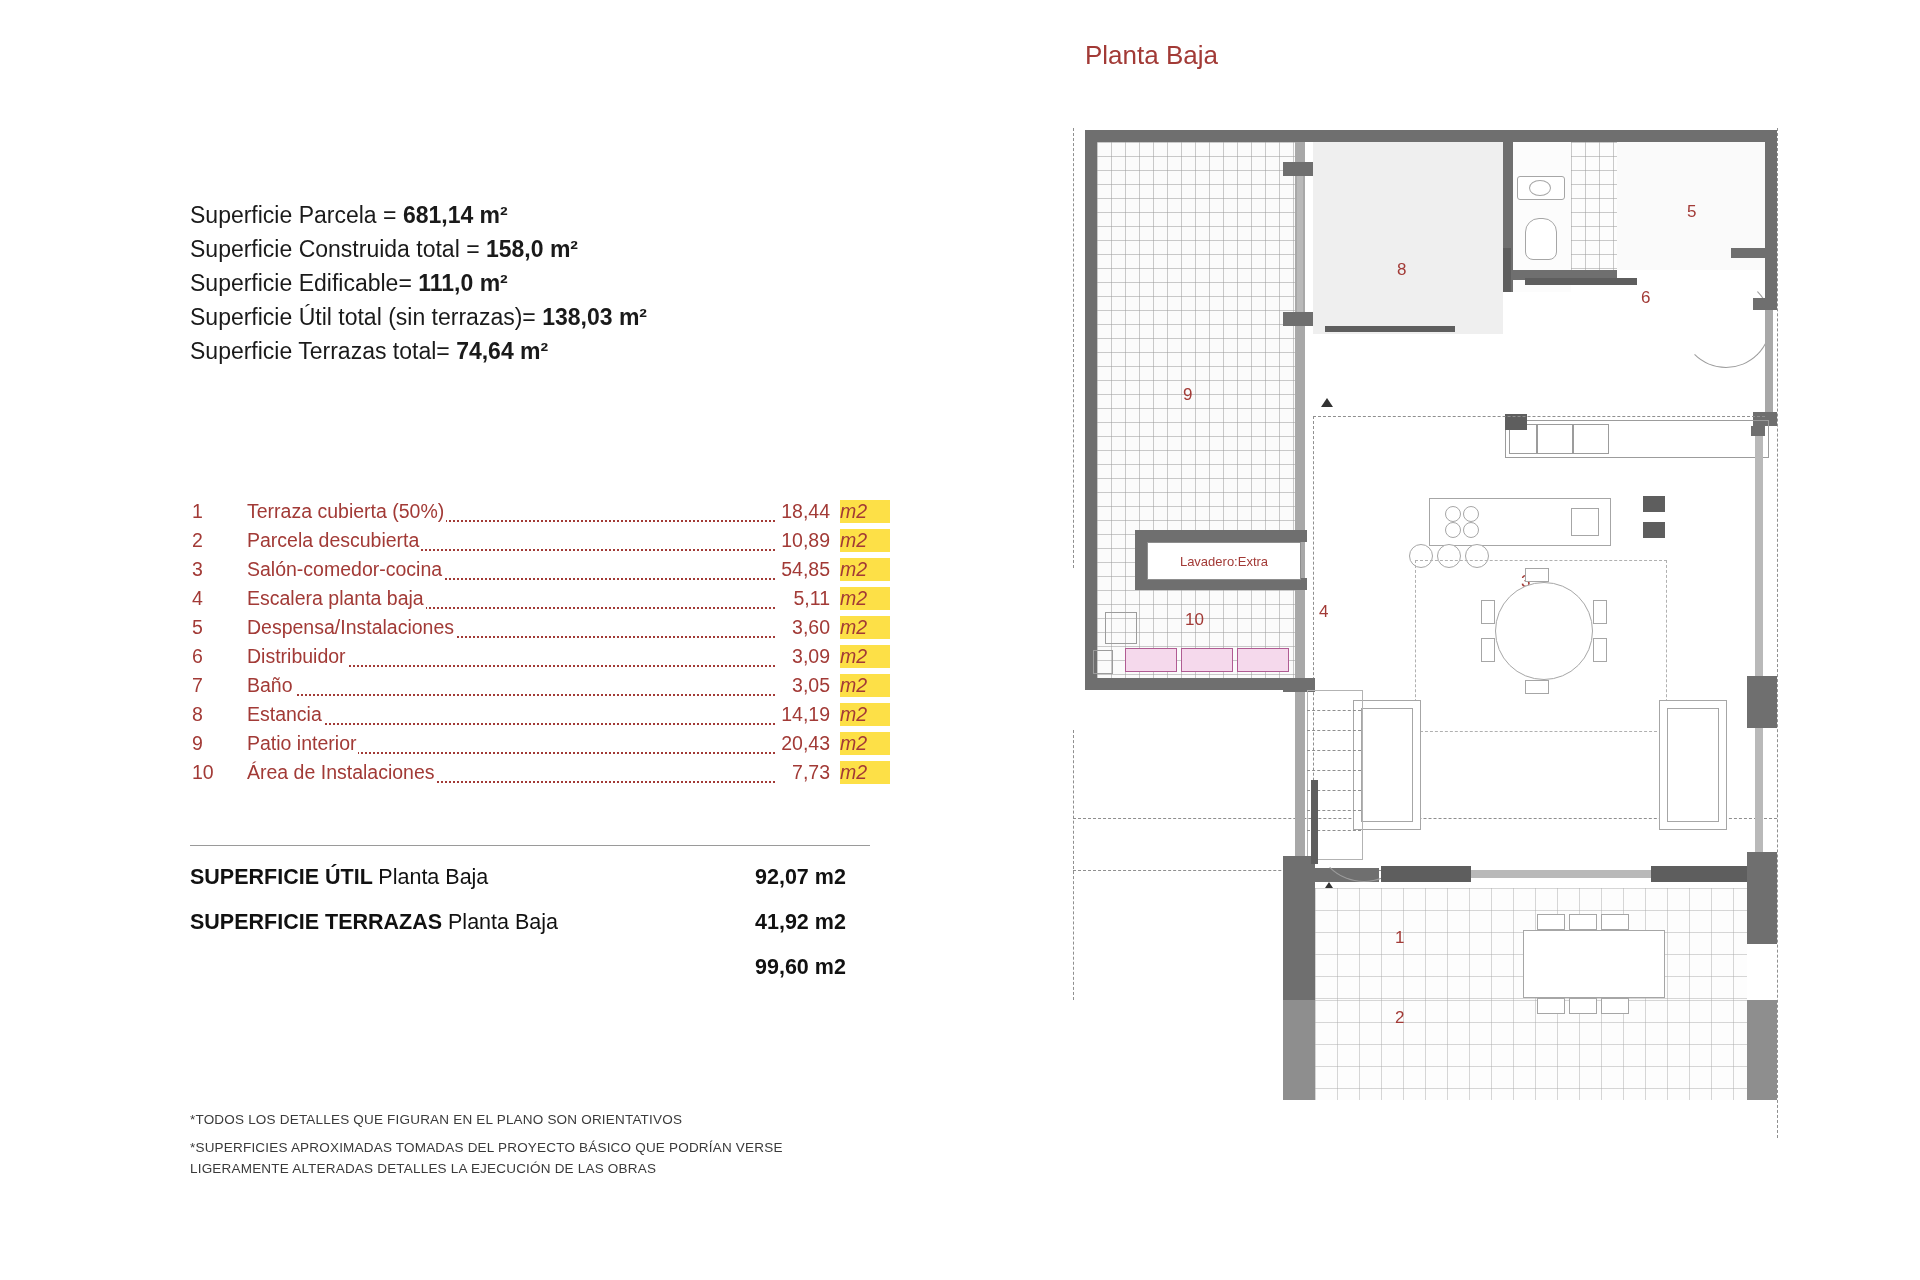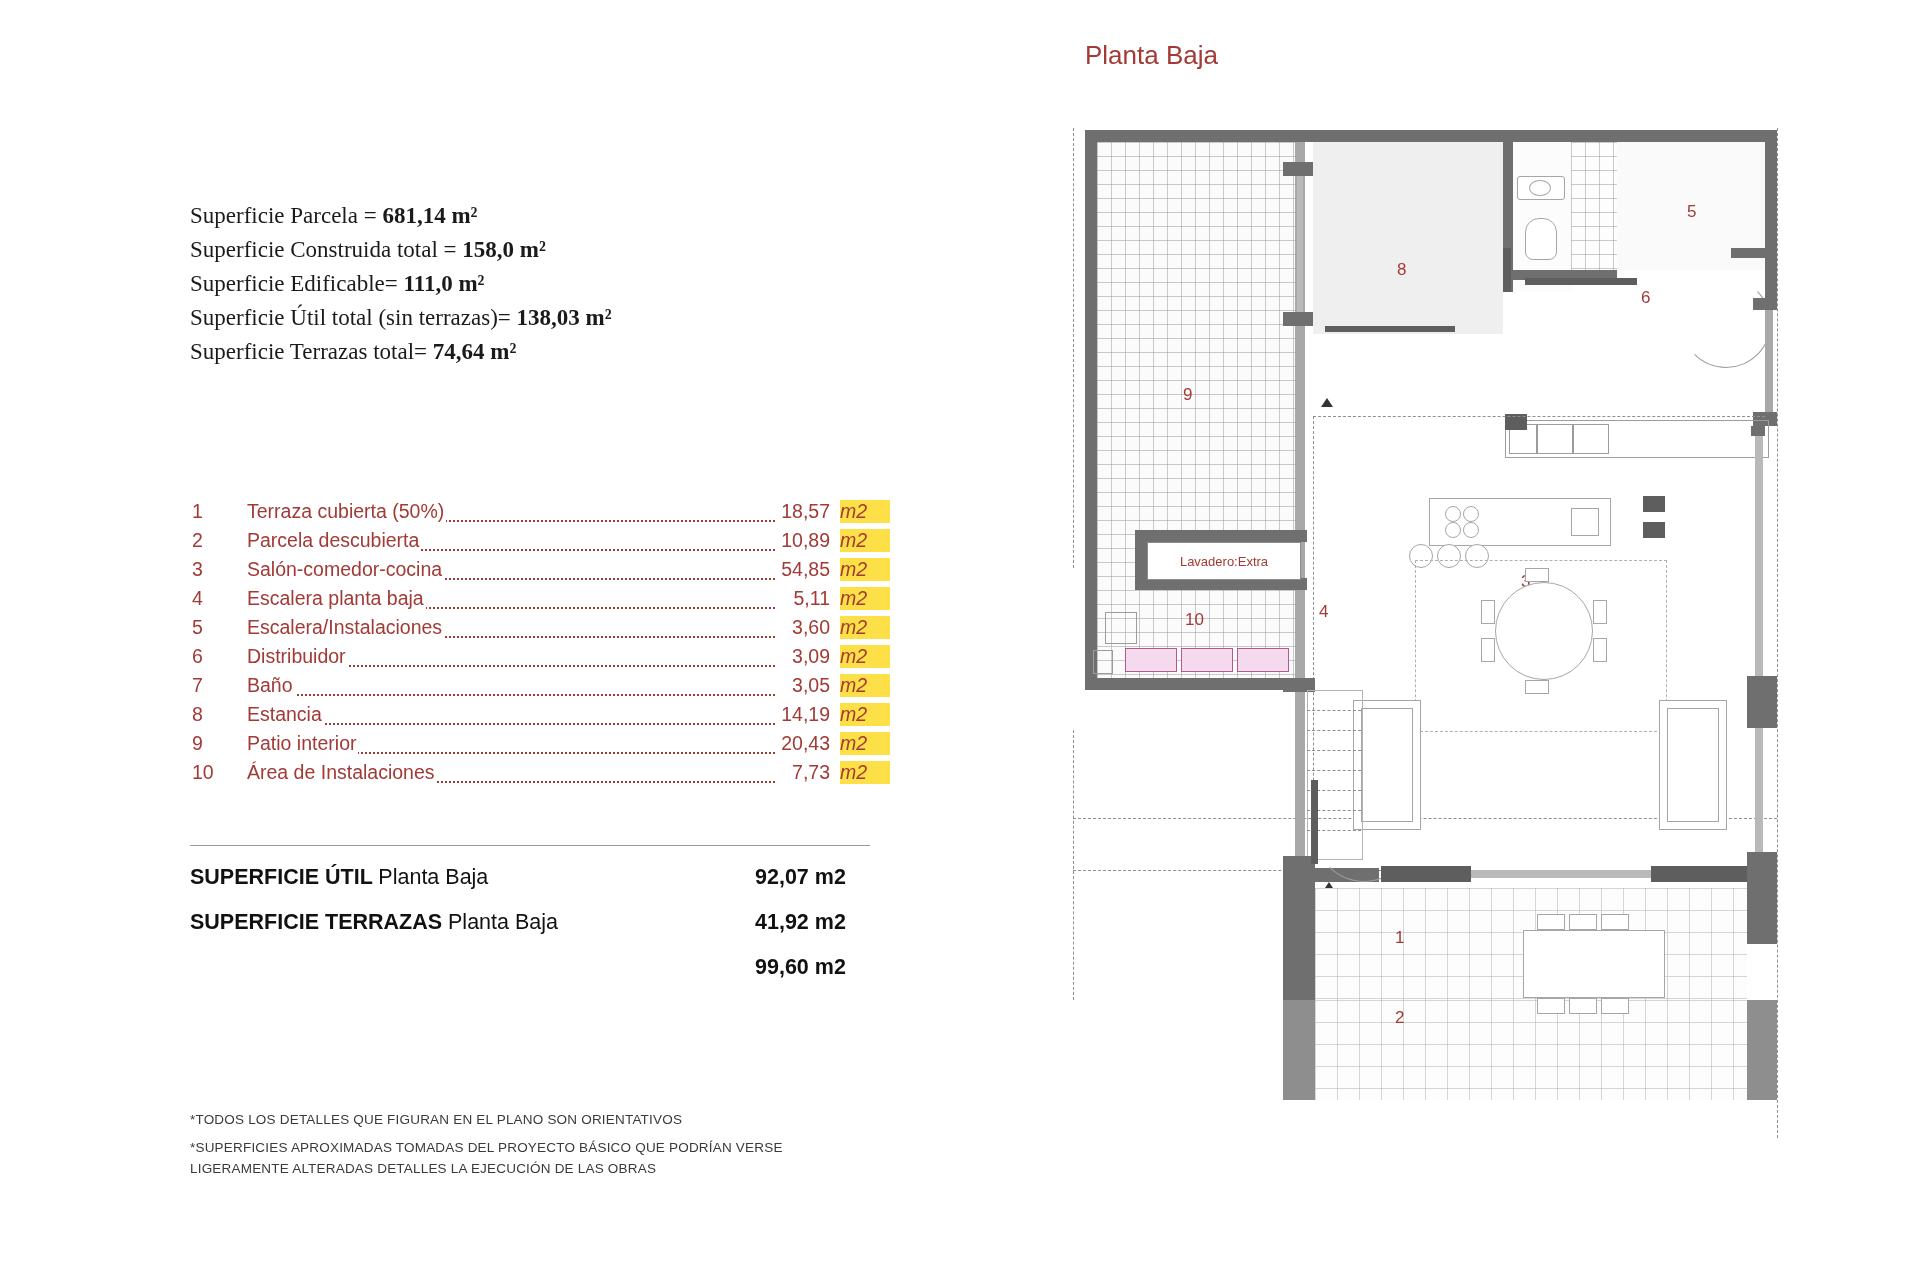--- a/index.html
+++ b/index.html
@@ -6,21 +6,21 @@
   body{
     width:1920px;height:1280px;
     background:#ffffff;
     font-family:"Liberation Sans", sans-serif;
     position:relative;
     overflow:hidden;
   }
   .page{position:absolute;inset:0;}
 
   
-  .left{position:absolute;left:190px;top:200px;width:720px;font-family:Liberation Serif, serif;}
+  .left{position:absolute;left:190px;top:200px;width:720px;}
 
   .summary{font-size:23px;color:#1a1a1a;line-height:1.35;}
   .summary .row{white-space:nowrap;margin-bottom:3px;}
   .summary .row b{font-weight:bold;}
 
   .legend{position:absolute;left:190px;top:500px;width:700px;font-size:19.5px;color:#a23a36;}
   .legend .lrow{position:relative;height:29px;white-space:nowrap;}
   .legend .num{position:absolute;left:0;width:40px;text-align:left;}
   .legend .nm{position:absolute;left:55px;}
   .legend .dots{position:absolute;left:55px;right:115px;bottom:7px;border-bottom:2px dotted #a23a36;z-index:0;}
@@ -90,21 +90,21 @@
       <div class="row"><span>Superficie Útil total (sin terrazas)= </span><b>138,03 m²</b></div>
       <div class="row"><span>Superficie Terrazas total= </span><b>74,64 m²</b></div>
     </div>
   </div>
 
   <div class="legend">
     <div class="lrow">
       <span class="dots"></span>
       <span class="num">1</span>
       <span class="nm">Terraza  cubierta (50%)</span>
-      <span class="val">18,57</span>
+      <span class="val">18,44</span>
       <span class="unit">m2</span>
     </div>
     <div class="lrow">
       <span class="dots"></span>
       <span class="num">2</span>
       <span class="nm">Parcela  descubierta</span>
       <span class="val">10,89</span>
       <span class="unit">m2</span>
     </div>
     <div class="lrow">
@@ -117,21 +117,21 @@
     <div class="lrow">
       <span class="dots"></span>
       <span class="num">4</span>
       <span class="nm">Escalera  planta  baja</span>
       <span class="val">5,11</span>
       <span class="unit">m2</span>
     </div>
     <div class="lrow">
       <span class="dots"></span>
       <span class="num">5</span>
-      <span class="nm">Escalera/Instalaciones</span>
+      <span class="nm">Despensa/Instalaciones</span>
       <span class="val">3,60</span>
       <span class="unit">m2</span>
     </div>
     <div class="lrow">
       <span class="dots"></span>
       <span class="num">6</span>
       <span class="nm">Distribuidor</span>
       <span class="val">3,09</span>
       <span class="unit">m2</span>
     </div>

